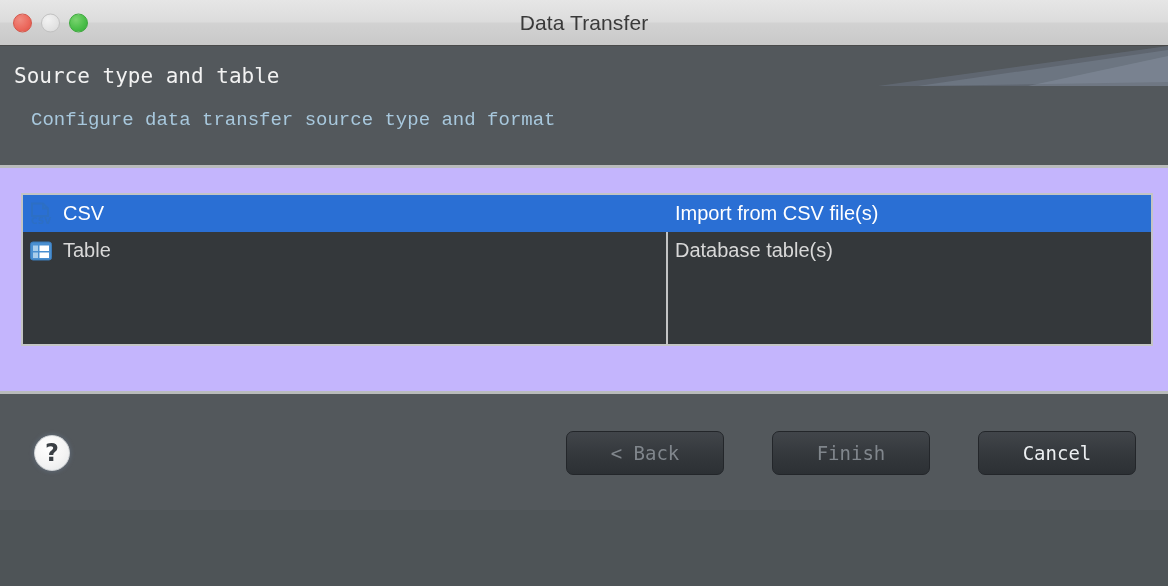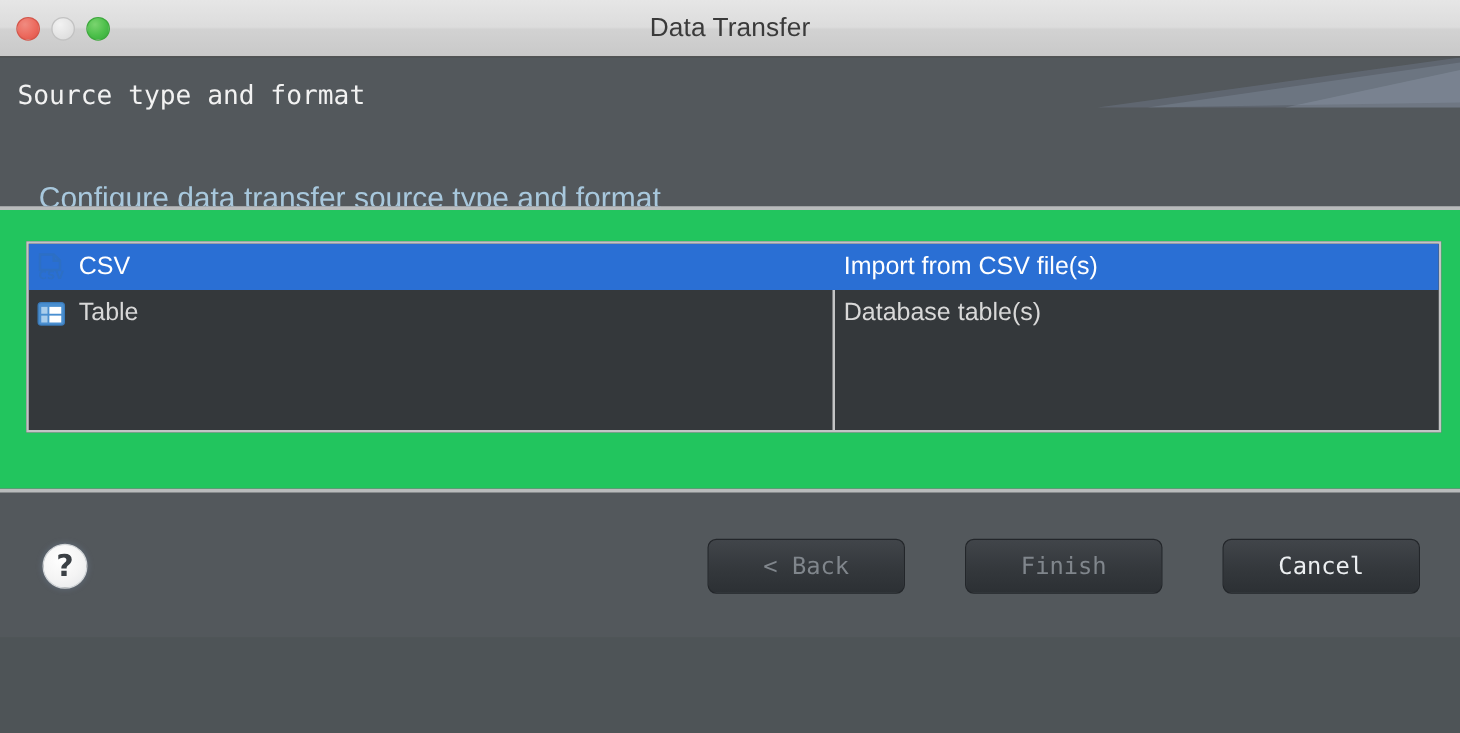--- a/index.html
+++ b/index.html
@@ -98,32 +98,31 @@
     font-family: "DejaVu Sans Mono", monospace;
     font-size: 21px;
     color: #f2f2f2;
     letter-spacing: 0px;
     user-select: none;
   }
   .header-subtitle {
     position: absolute;
     left: 31px;
     top: 63px;
-    font-family: Liberation Sans, sans-serif;
-    font-size: 24px;
+    font-family: Liberation Mono, monospace;
+    font-size: 19px;
     color: #a8c8dd;
     user-select: none;
-    margin-top: 36px;
   }
 
   
   .body {
     position: relative;
     flex: 1 1 auto;
-    background: #22c55e;
+    background: #c4b5fd;
     overflow: hidden;
   }
 
   .type-list {
     position: absolute;
     left: 21px;
     top: 25px;
     width: 1132px;
     height: 153px;
     box-sizing: border-box;
@@ -263,21 +262,21 @@
     </div>
     <div class="window-title">Data Transfer</div>
   </div>
 
   <div class="header">
     <svg class="swoosh" viewBox="0 0 290 72" preserveAspectRatio="none">
       <path d="M290 0 L290 40 L0 40 Z" fill="#6a7381" opacity="0.55"></path>
       <path d="M290 4 L290 36 L40 40 Z" fill="#8c99aa" opacity="0.30"></path>
       <path d="M290 10 L290 40 L150 40 Z" fill="#9aa6b8" opacity="0.28"></path>
     </svg>
-    <div class="header-title">Source type and format</div>
+    <div class="header-title">Source type and table</div>
     <div class="header-subtitle">Configure data transfer source type and format</div>
   </div>
 
   <div class="body">
     <div class="type-list">
       <div class="col-divider"></div>
       <div class="list-rows">
 
         <div class="row selected">
           <div class="row-name">

